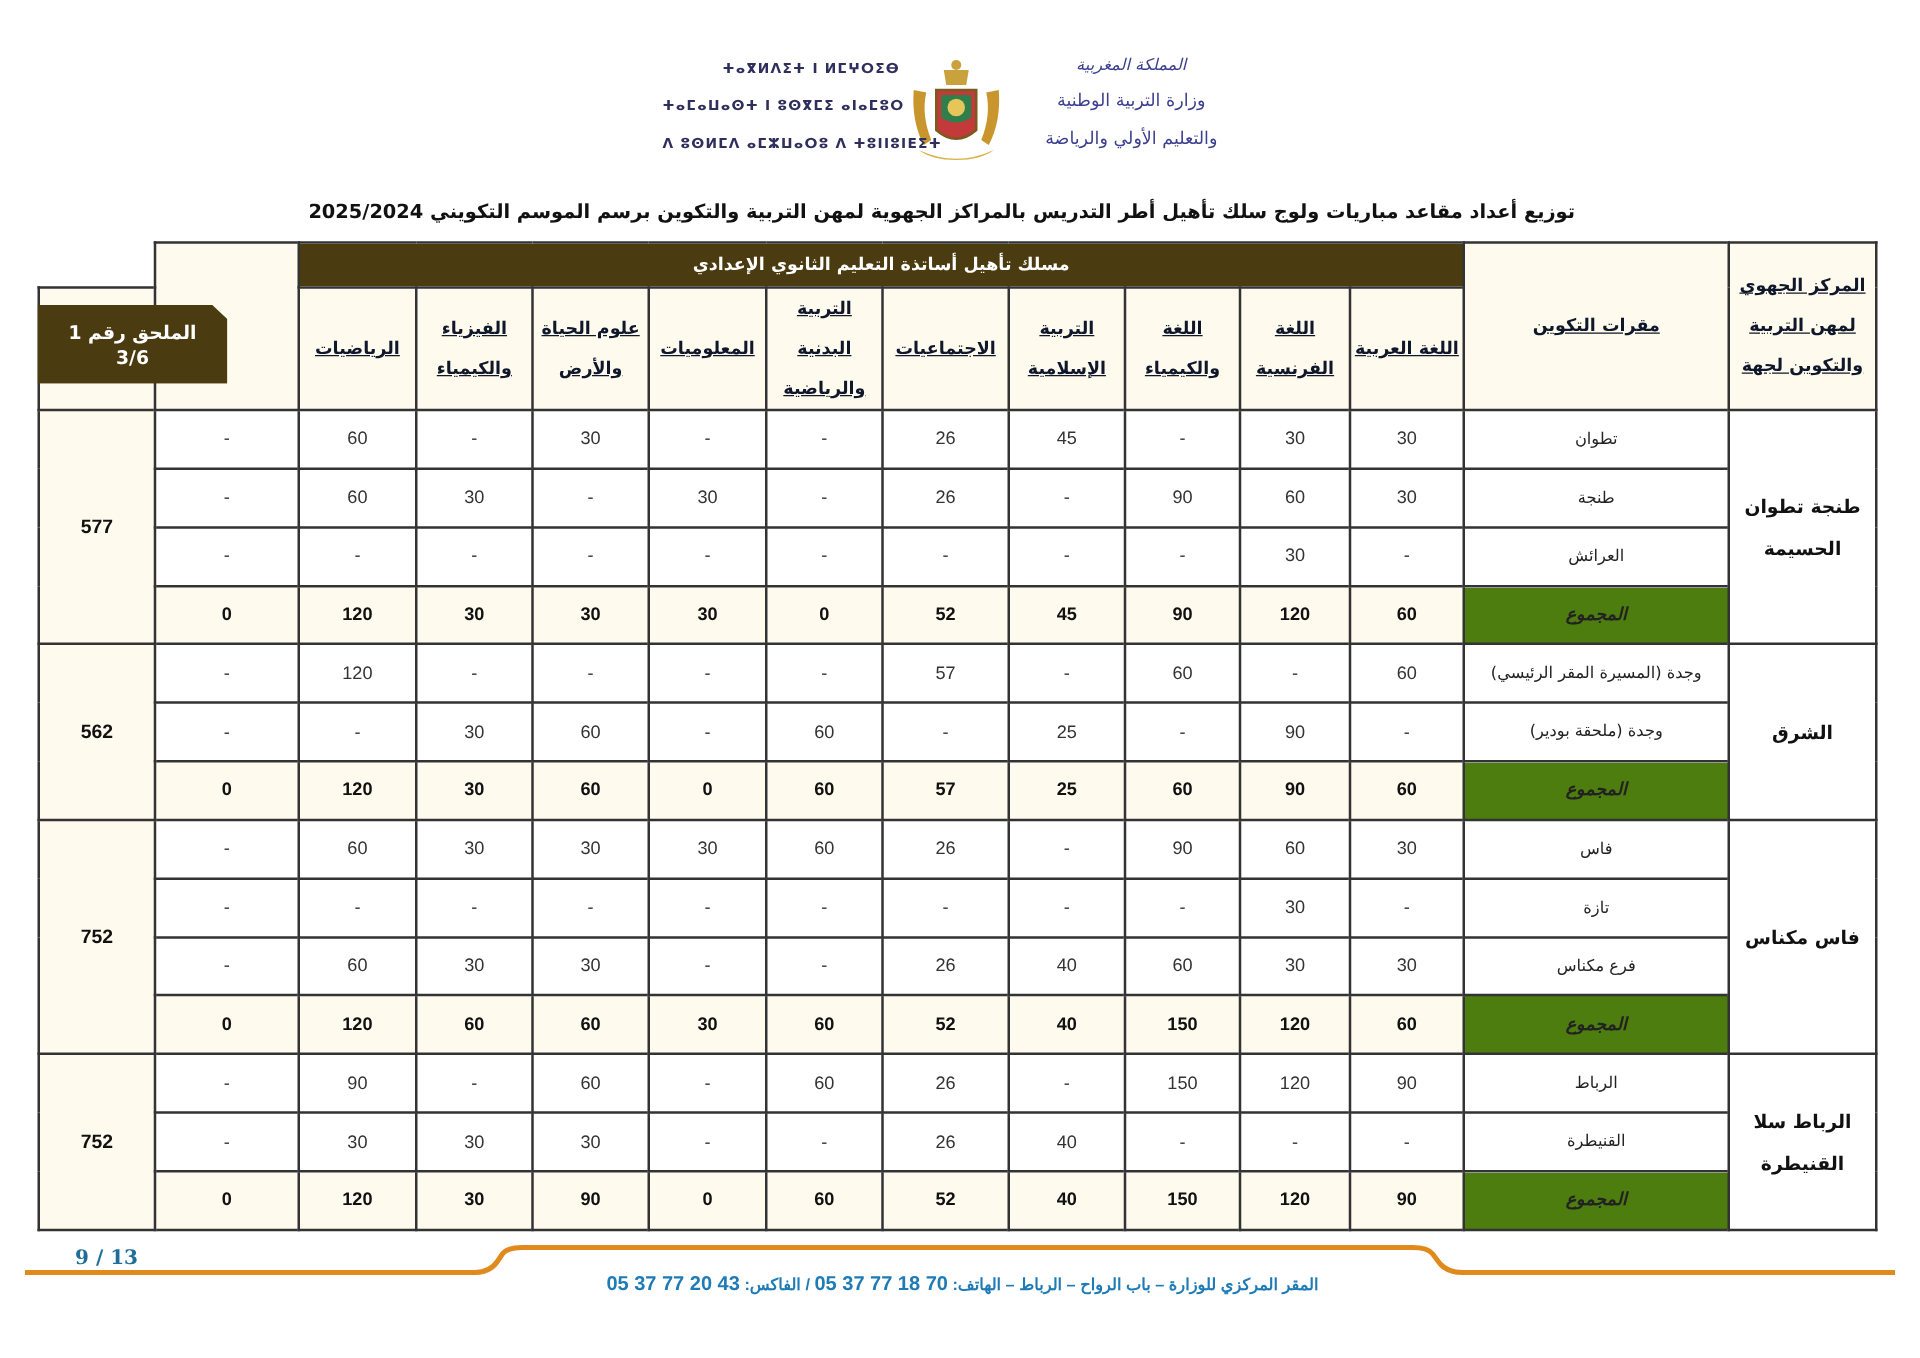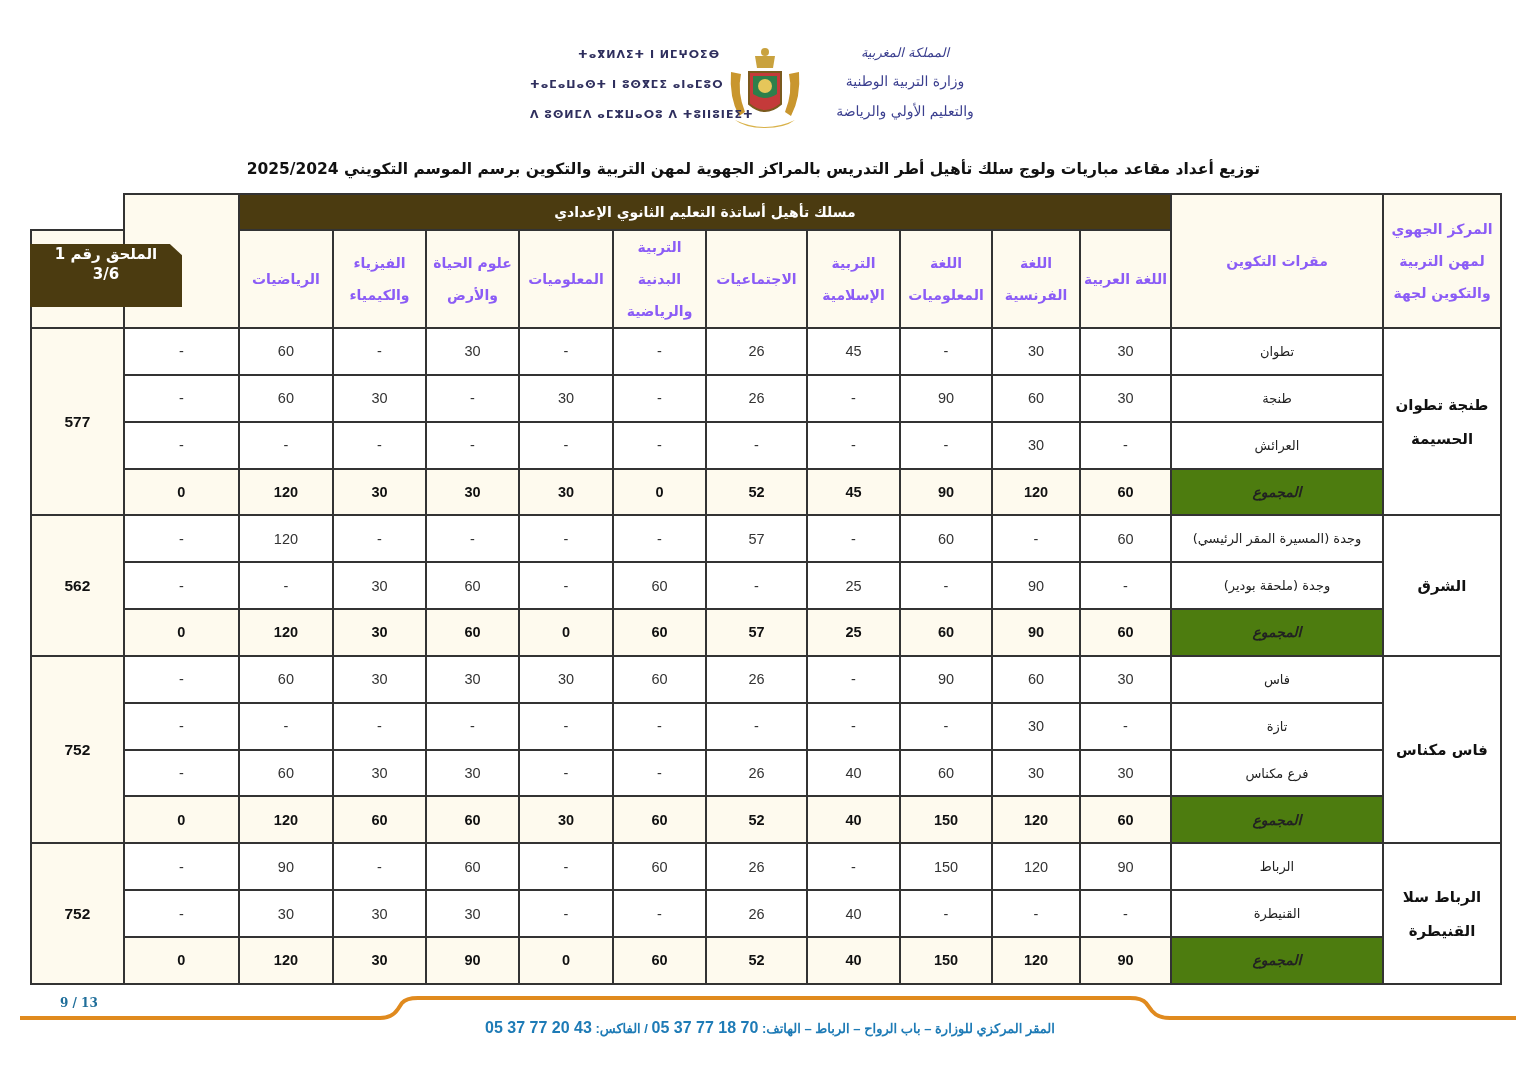--- a/index.html
+++ b/index.html
@@ -22,38 +22,38 @@
                  font-size: 15.5px; color: #111; white-space: nowrap; }
 
     
     table.grid { position: absolute; left: 30px; top: 193px; width: 1472px; height: 792px;
                  border-collapse: collapse; table-layout: fixed; direction: rtl; }
     table.grid td, table.grid th { border: 2px solid #333; text-align: center; vertical-align: middle;
                  padding: 0; overflow: hidden; }
     th.cream, td.cream { background: #fefaee; }
     th.band { background: #4b3b10; color: #fff; font-weight: bold; font-size: 14px; height: 34px;
               border-color: #333; }
-    th.colh { background: #fefaee; font-weight: bold; font-size: 14px; line-height: 32px; color: #8b5cf6; }
+    th.colh { background: #fefaee; font-weight: bold; font-size: 14px; line-height: 32px; color: #0f172a; text-decoration: underline; }
     td.num { font-family: "Liberation Sans", sans-serif; font-size: 14.5px; color: #333; background: #fff; }
     td.num.tot { background: #fefaee; font-weight: bold; color: #111; }
     td.site { background: #fff; font-size: 13px; color: #222; }
     td.site.tot { background: #4d7c0f; font-weight: bold; font-size: 14px; font-style: italic; }
     td.region { background: #fff; font-weight: bold; font-size: 15px; line-height: 34px; color: #111; margin-left: 16px; }
     td.grand { background: #fefaee; font-family: "Liberation Sans", sans-serif;
                font-weight: bold; font-size: 15.5px; color: #111; }
 
     
     .badge { position: absolute; left: 30px; top: 244px; width: 152px; height: 63px;
              background: #4b3b10; color: #fff; text-align: center; font-weight: bold;
-             font-size: 15px; line-height: 20px; box-sizing: border-box;
+             font-size: 15px; line-height: 20px; padding-top: 12px; box-sizing: border-box;
              clip-path: polygon(0 0, 92% 0, 100% 18%, 100% 100%, 0 100%); direction: rtl; }
 
     
     .pageno { position: absolute; left: 60px; top: 996px; font-family: "DejaVu Serif", serif;
-              font-weight: bold; font-size: 12px; color: #1f6e9a; }
+              font-weight: bold; font-size: 16px; color: #1f6e9a; }
     .footer-line { position: absolute; left: 0; top: 995px; width: 1536px; height: 40px; }
     .footer-text { position: absolute; top: 1017px; left: 420px; width: 700px; text-align: center;
                    direction: rtl; color: #1e7bb6; font-family: "Liberation Sans", sans-serif;
                    font-weight: bold; }
     .footer-text .l1 { font-size: 13px; line-height: 20px; }
     .footer-text .l2 { font-size: 13px; line-height: 22px; white-space: nowrap; }
     .footer-text .l2 b { font-size: 16px; }
   </style>
 </head>
 <body>
@@ -104,21 +104,21 @@
   <thead>
     <tr>
       <th class="colh" rowspan="2">المركز الجهوي لمهن التربية والتكوين لجهة</th>
       <th class="colh" rowspan="2">مقرات التكوين</th>
       <th class="band" colspan="10">مسلك تأهيل أساتذة التعليم الثانوي الإعدادي</th>
       <th class="cream" rowspan="2"></th>
     </tr>
     <tr id="subject-row" style="height:98px">
         <th class="colh">اللغة العربية</th>
         <th class="colh">اللغة الفرنسية</th>
-        <th class="colh">اللغة المعلوميات</th>
+        <th class="colh">اللغة والكيمياء</th>
         <th class="colh">التربية الإسلامية</th>
         <th class="colh">الاجتماعيات</th>
         <th class="colh">التربية البدنية والرياضية</th>
         <th class="colh">المعلوميات</th>
         <th class="colh">علوم الحياة والأرض</th>
         <th class="colh">الفيزياء والكيمياء</th>
         <th class="colh">الرياضيات</th>
         <th class="colh">التكنولوجيا</th>
       </tr>
   </thead>

